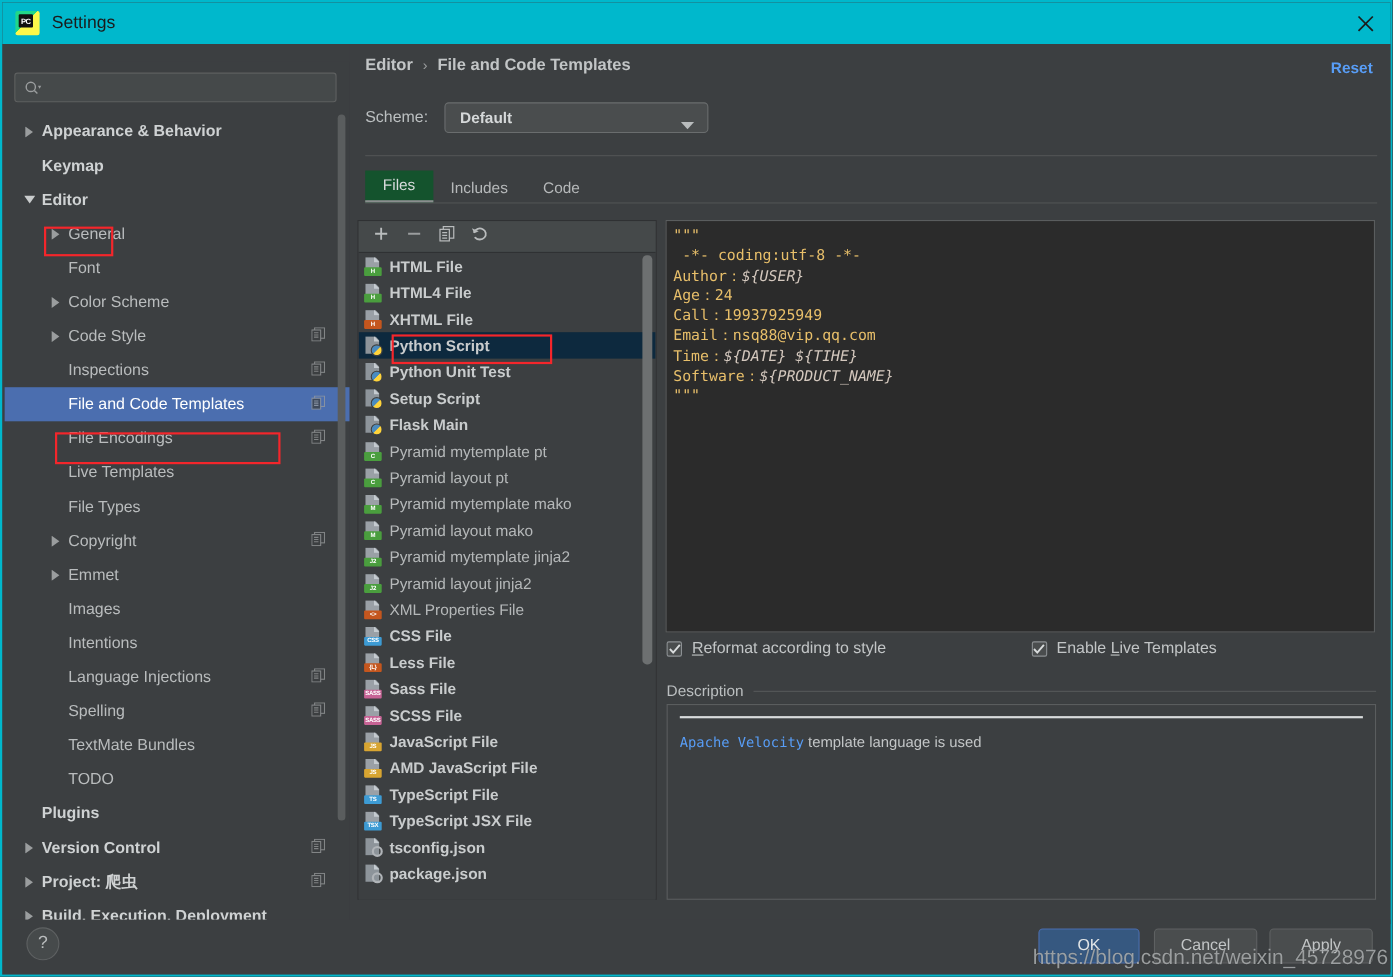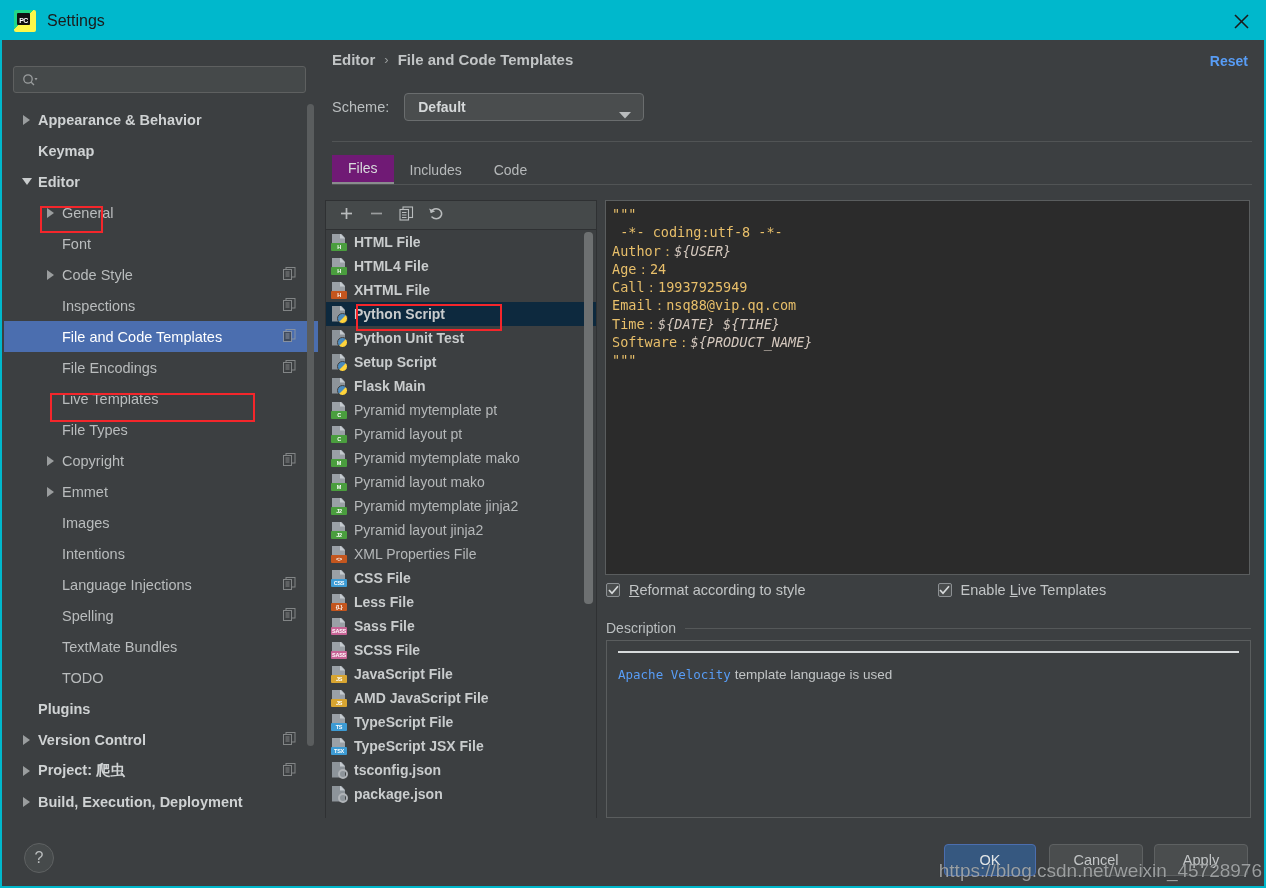--- a/index.html
+++ b/index.html
@@ -139,21 +139,21 @@
   .tabs {
     position: absolute; left: 14px; top: 115px;
     display: flex; align-items: flex-end;
     border-bottom: 1px solid #515455; width: 920px;
   }
   .tab {
     padding: 5px 16px 6px 16px; font-size: 14px; color: #b6b9ba;
     cursor: pointer;
   }
   .tab.active {
-    background: #701a75; color: #d8dbdc;
+    background: #14532d; color: #d8dbdc;
     border-bottom: 2px solid #8a8d8e;
   }
 
   
   .list-panel {
     position: absolute; left: 7px; top: 160px;
     width: 272px; height: 618px;
     background: #3c3f41; border: 1px solid #2f3133;
   }
   .list-toolbar {
@@ -366,20 +366,28 @@
         <div class="tree-row">
           <span class="arrow" style="margin-left: 40px;"></span>
           <span class="label">Font</span>
         </div>
         <div class="tree-row">
           <span class="arrow" style="margin-left: 40px;">
             <svg width="9" height="10" viewBox="0 0 9 10">
               <path d="M1 0 L8 5 L1 10 Z" fill="#9a9d9e"></path>
             </svg>
           </span>
+          <span class="label">Color Scheme</span>
+        </div>
+        <div class="tree-row">
+          <span class="arrow" style="margin-left: 40px;">
+            <svg width="9" height="10" viewBox="0 0 9 10">
+              <path d="M1 0 L8 5 L1 10 Z" fill="#9a9d9e"></path>
+            </svg>
+          </span>
           <span class="label">Code Style</span>
           <span class="copy-badge"><svg width="13" height="13" viewBox="0 0 13 13">
               <rect x="3" y="0.5" width="9" height="9.5" fill="none" stroke="#9a9d9e"></rect>
               <rect x="0.5" y="2.5" width="8" height="10" fill="#3c3f41" stroke="#9a9d9e"></rect>
               <line x1="2.5" y1="5" x2="6.5" y2="5" stroke="#9a9d9e"></line>
               <line x1="2.5" y1="7" x2="6.5" y2="7" stroke="#9a9d9e"></line>
               <line x1="2.5" y1="9" x2="6.5" y2="9" stroke="#9a9d9e"></line>
             </svg></span>
         </div>
         <div class="tree-row">

